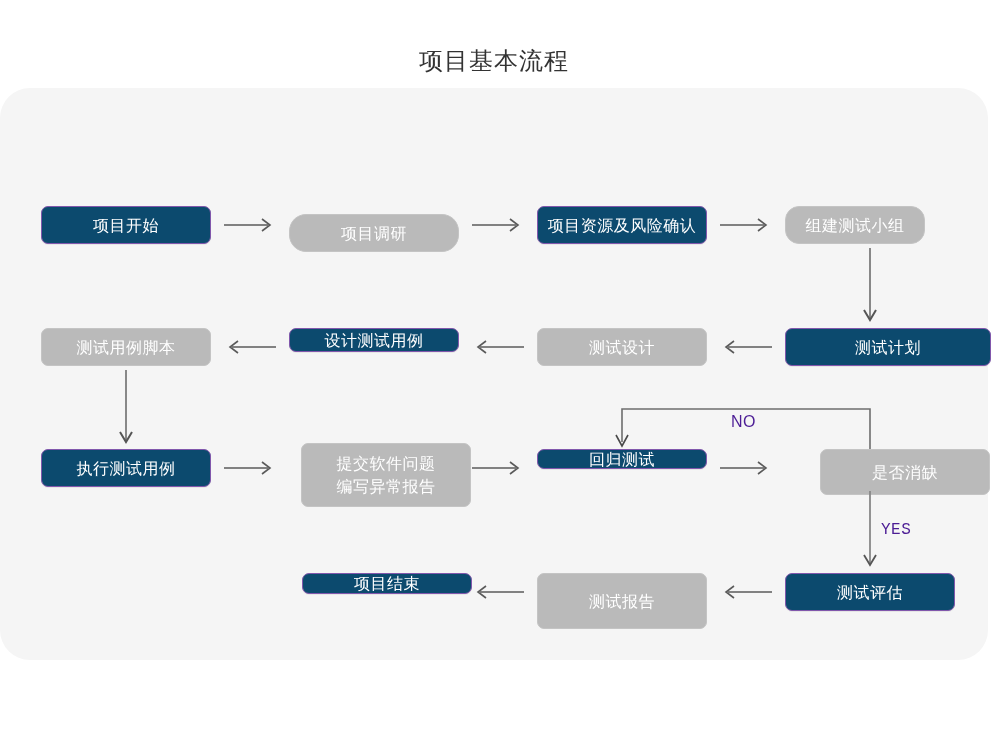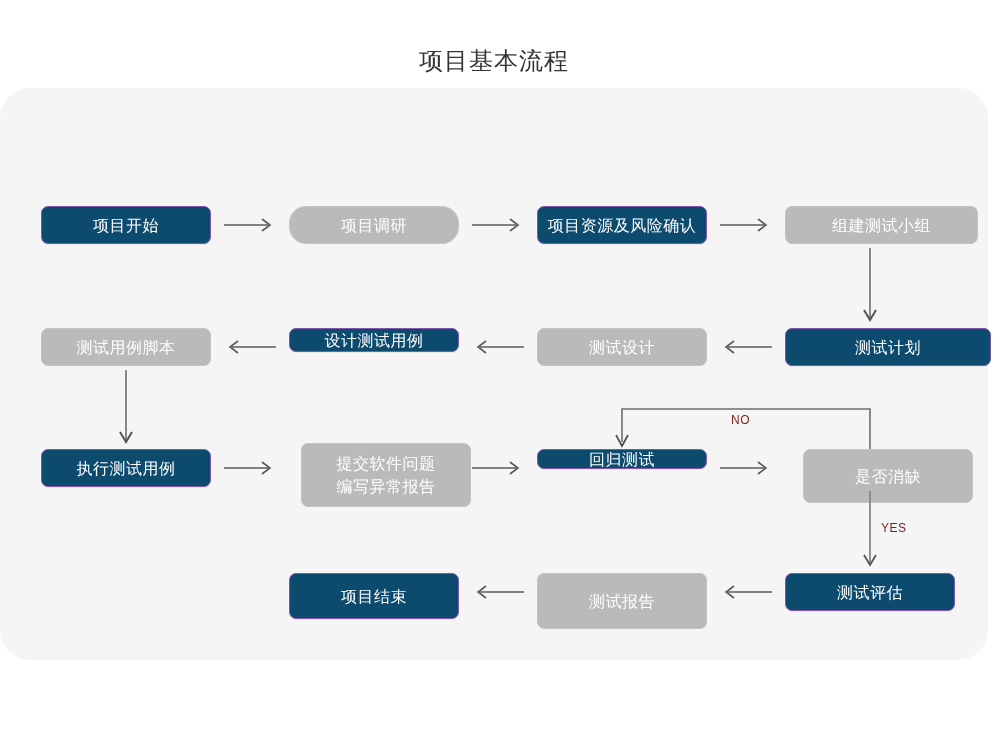--- a/index.html
+++ b/index.html
@@ -67,56 +67,56 @@
     position: absolute;
     width: 18px;
     display: block;
   }
   .loop-path {
     position: absolute;
     display: block;
   }
   .edge-label {
     position: absolute;
-    font-size: 12px;
-    color: #7f1d1d;
+    font-size: 16px;
+    color: #4c1d95;
     letter-spacing: 0.5px;
     font-family: "Liberation Sans", "DejaVu Sans", sans-serif;
     user-select: none;
   }
 </style>
 </head>
 <body>
 
 <div id="flow-card"></div>
 
 <div id="diagram-title">项目基本流程</div>
 
 <div class="node purple" style="left:41px; top:206px; width:170px; height:38px;">项目开始</div>
 
 <svg class="arrow-h" style="left:224px; top:216px; width:52px; height:18px;" viewBox="0 0 52 18">
   <path d="M0 9 H44" stroke="#5a5a5a" stroke-width="1.6" fill="none"></path>
   <path d="M38 3 L46 9 L38 15" stroke="#5a5a5a" stroke-width="1.6" fill="none"></path>
 </svg>
 
-<div class="node gray" style="left:289px; top:206px; width:170px; height:38px;border-radius:17px;">项目调研</div>
+<div class="node gray" style="left:289px; top:214px; width:170px; height:38px;border-radius:17px;">项目调研</div>
 
 <svg class="arrow-h" style="left:472px; top:216px; width:52px; height:18px;" viewBox="0 0 52 18">
   <path d="M0 9 H44" stroke="#5a5a5a" stroke-width="1.6" fill="none"></path>
   <path d="M38 3 L46 9 L38 15" stroke="#5a5a5a" stroke-width="1.6" fill="none"></path>
 </svg>
 
 <div class="node purple" style="left:537px; top:206px; width:170px; height:38px;">项目资源及风险确认</div>
 
 <svg class="arrow-h" style="left:720px; top:216px; width:52px; height:18px;" viewBox="0 0 52 18">
   <path d="M0 9 H44" stroke="#5a5a5a" stroke-width="1.6" fill="none"></path>
   <path d="M38 3 L46 9 L38 15" stroke="#5a5a5a" stroke-width="1.6" fill="none"></path>
 </svg>
 
-<div class="node gray" style="left:785px; top:206px; width:193px; height:38px;">组建测试小组</div>
+<div class="node gray" style="left:785px; top:206px; width:140px; height:38px;border-radius:14px;">组建测试小组</div>
 
 <svg class="arrow-v" style="left:861px; top:248px; width:18px; height:78px;" viewBox="0 0 18 78">
   <path d="M9 0 V70" stroke="#888888" stroke-width="2" fill="none"></path>
   <path d="M3 62 L9 72 L15 62" stroke="#555555" stroke-width="2" fill="none"></path>
 </svg>
 
 <div class="node gray" style="left:41px; top:328px; width:170px; height:38px;">测试用例脚本</div>
 
 <svg class="arrow-h" style="left:224px; top:338px; width:52px; height:18px;" viewBox="0 0 52 18">
   <path d="M52 9 H8" stroke="#5a5a5a" stroke-width="1.6" fill="none"></path>
@@ -159,37 +159,37 @@
   <path d="M38 3 L46 9 L38 15" stroke="#5a5a5a" stroke-width="1.6" fill="none"></path>
 </svg>
 
 <div class="node purple" style="left:537px; top:449px; width:170px; height:20px;">回归测试</div>
 
 <svg class="arrow-h" style="left:720px; top:459px; width:52px; height:18px;" viewBox="0 0 52 18">
   <path d="M0 9 H44" stroke="#5a5a5a" stroke-width="1.6" fill="none"></path>
   <path d="M38 3 L46 9 L38 15" stroke="#5a5a5a" stroke-width="1.6" fill="none"></path>
 </svg>
 
-<div class="node gray" style="left:803px; top:449px; width:170px; height:54px;">是否消缺</div>
+<div class="node gray" style="left:820px; top:449px; width:170px; height:46px;">是否消缺</div>
 
 <svg class="loop-path" style="left:610px; top:402px; width:280px; height:54px;" viewBox="0 0 280 54">
   <path d="M260 47 V7 H12 V40" stroke="#6e6e6e" stroke-width="1.6" fill="none"></path>
   <path d="M6 33 L12 44 L18 33" stroke="#4a4a4a" stroke-width="1.6" fill="none"></path>
 </svg>
 
 <div class="edge-label" style="left:731px; top:413px;">NO</div>
 
 <svg class="arrow-v" style="left:861px; top:491px; width:18px; height:80px;" viewBox="0 0 18 80">
   <path d="M9 0 V72" stroke="#888888" stroke-width="1.8" fill="none"></path>
   <path d="M3 64 L9 74 L15 64" stroke="#555555" stroke-width="1.8" fill="none"></path>
 </svg>
 
-<div class="edge-label" style="left:881px; top:521px;">YES</div>
-
-<div class="node purple" style="left:289px; top:573px; width:170px; height:46px;">项目结束</div>
+<div class="edge-label" style="left:881px; top:521px;font-family:Liberation Mono, monospace;">YES</div>
+
+<div class="node purple" style="left:302px; top:573px; width:170px; height:21px;">项目结束</div>
 
 <svg class="arrow-h" style="left:472px; top:583px; width:52px; height:18px;" viewBox="0 0 52 18">
   <path d="M52 9 H8" stroke="#5a5a5a" stroke-width="1.6" fill="none"></path>
   <path d="M14 3 L6 9 L14 15" stroke="#5a5a5a" stroke-width="1.6" fill="none"></path>
 </svg>
 
 <div class="node gray" style="left:537px; top:573px; width:170px; height:56px;">测试报告</div>
 
 <svg class="arrow-h" style="left:720px; top:583px; width:52px; height:18px;" viewBox="0 0 52 18">
   <path d="M52 9 H8" stroke="#5a5a5a" stroke-width="1.6" fill="none"></path>

